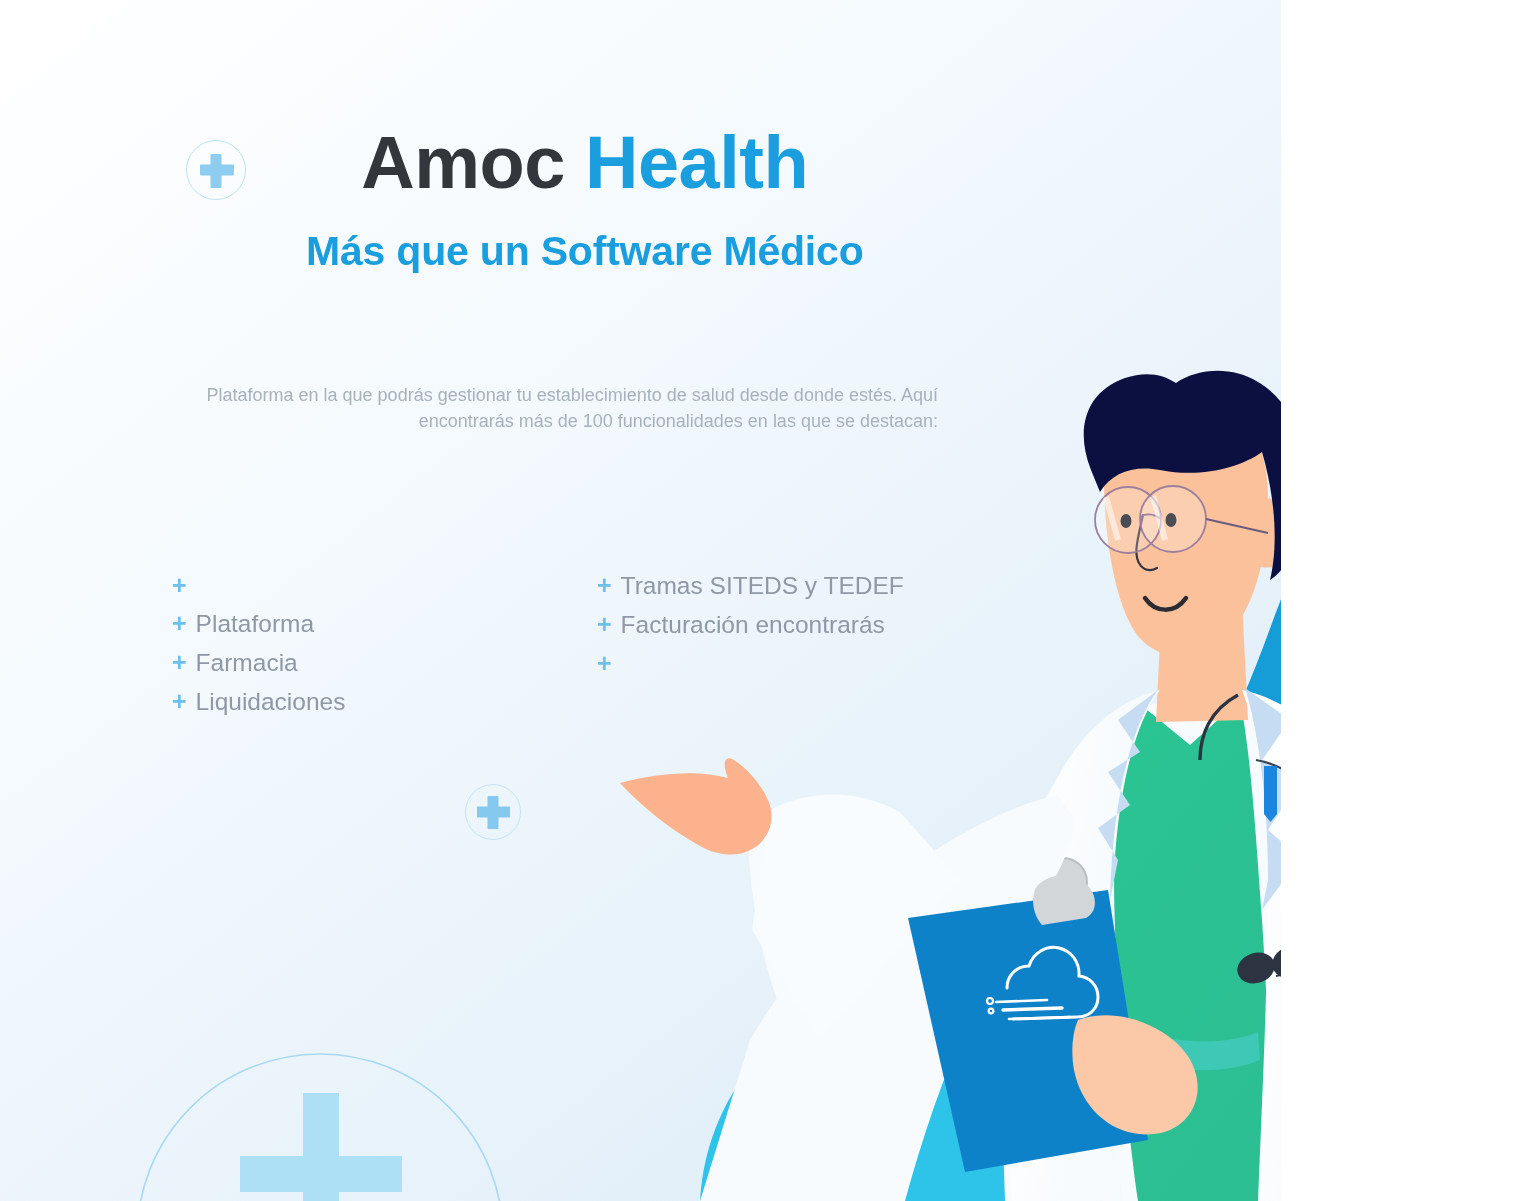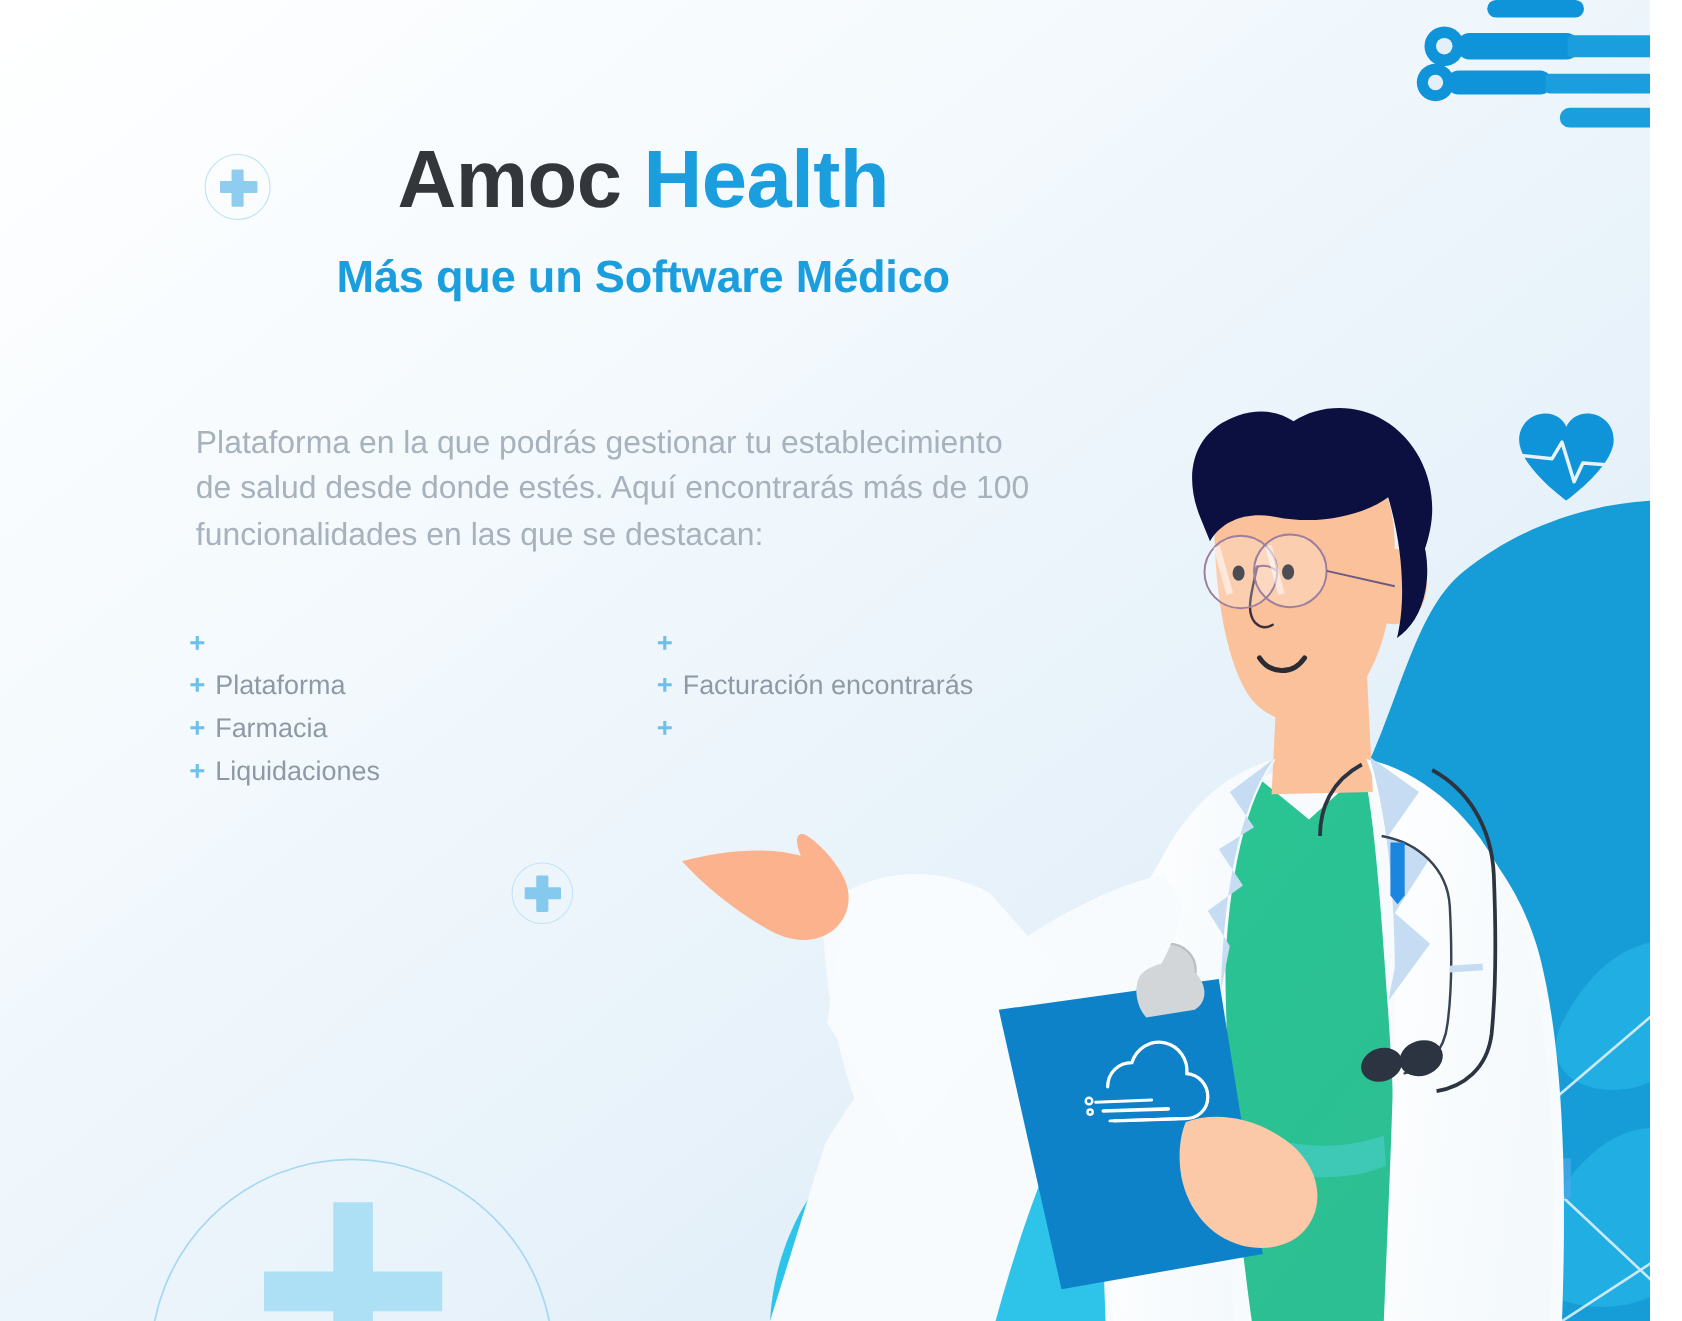--- a/index.html
+++ b/index.html
@@ -5,21 +5,21 @@
 <style>
   * { box-sizing: border-box; margin: 0; padding: 0; }
   html, body {
     width: 1529px;
     height: 1201px;
     overflow: hidden;
     font-family: "Liberation Sans", sans-serif;
   }
   #stage {
     position: relative;
-    width: 1500px;
+    width: 1281px;
     height: 1201px;
     overflow: hidden;
     background: linear-gradient(118deg,
         #ffffff 0%,
         #fbfdfe 18%,
         #f2f8fc 38%,
         #e6f1f9 62%,
         #dceef8 82%,
         #d9ecf7 100%);
   }
@@ -82,22 +82,22 @@
     letter-spacing: -0.2px;
     white-space: nowrap;
     text-align: right;
   }
 
   #intro {
     position: absolute;
     left: 178px;
     top: 383px;
     width: 760px;
-    text-align: left;
-    font-size: 29px;
+    text-align: right;
+    font-size: 18px;
     line-height: 1.43;
     color: #a7b2bd;
     font-weight: 400;
   }
 
   #features {
     position: absolute;
     left: 172px;
     top: 566px;
     width: 800px;
@@ -425,20 +425,21 @@
           <span>Farmacia</span>
         </div>
         <div class="feat-item">
           <span class="feat-plus">+</span>
           <span>Liquidaciones</span>
         </div>
       </div>
       <div class="feat-col col-b">
         <div class="feat-item">
           <span class="feat-plus">+</span>
+          <span>Tramas SITEDS y TEDEF</span>
         </div>
         <div class="feat-item">
           <span class="feat-plus">+</span>
           <span>Facturación encontrarás</span>
         </div>
         <div class="feat-item">
           <span class="feat-plus">+</span>
         </div>
       </div>
     </div>

